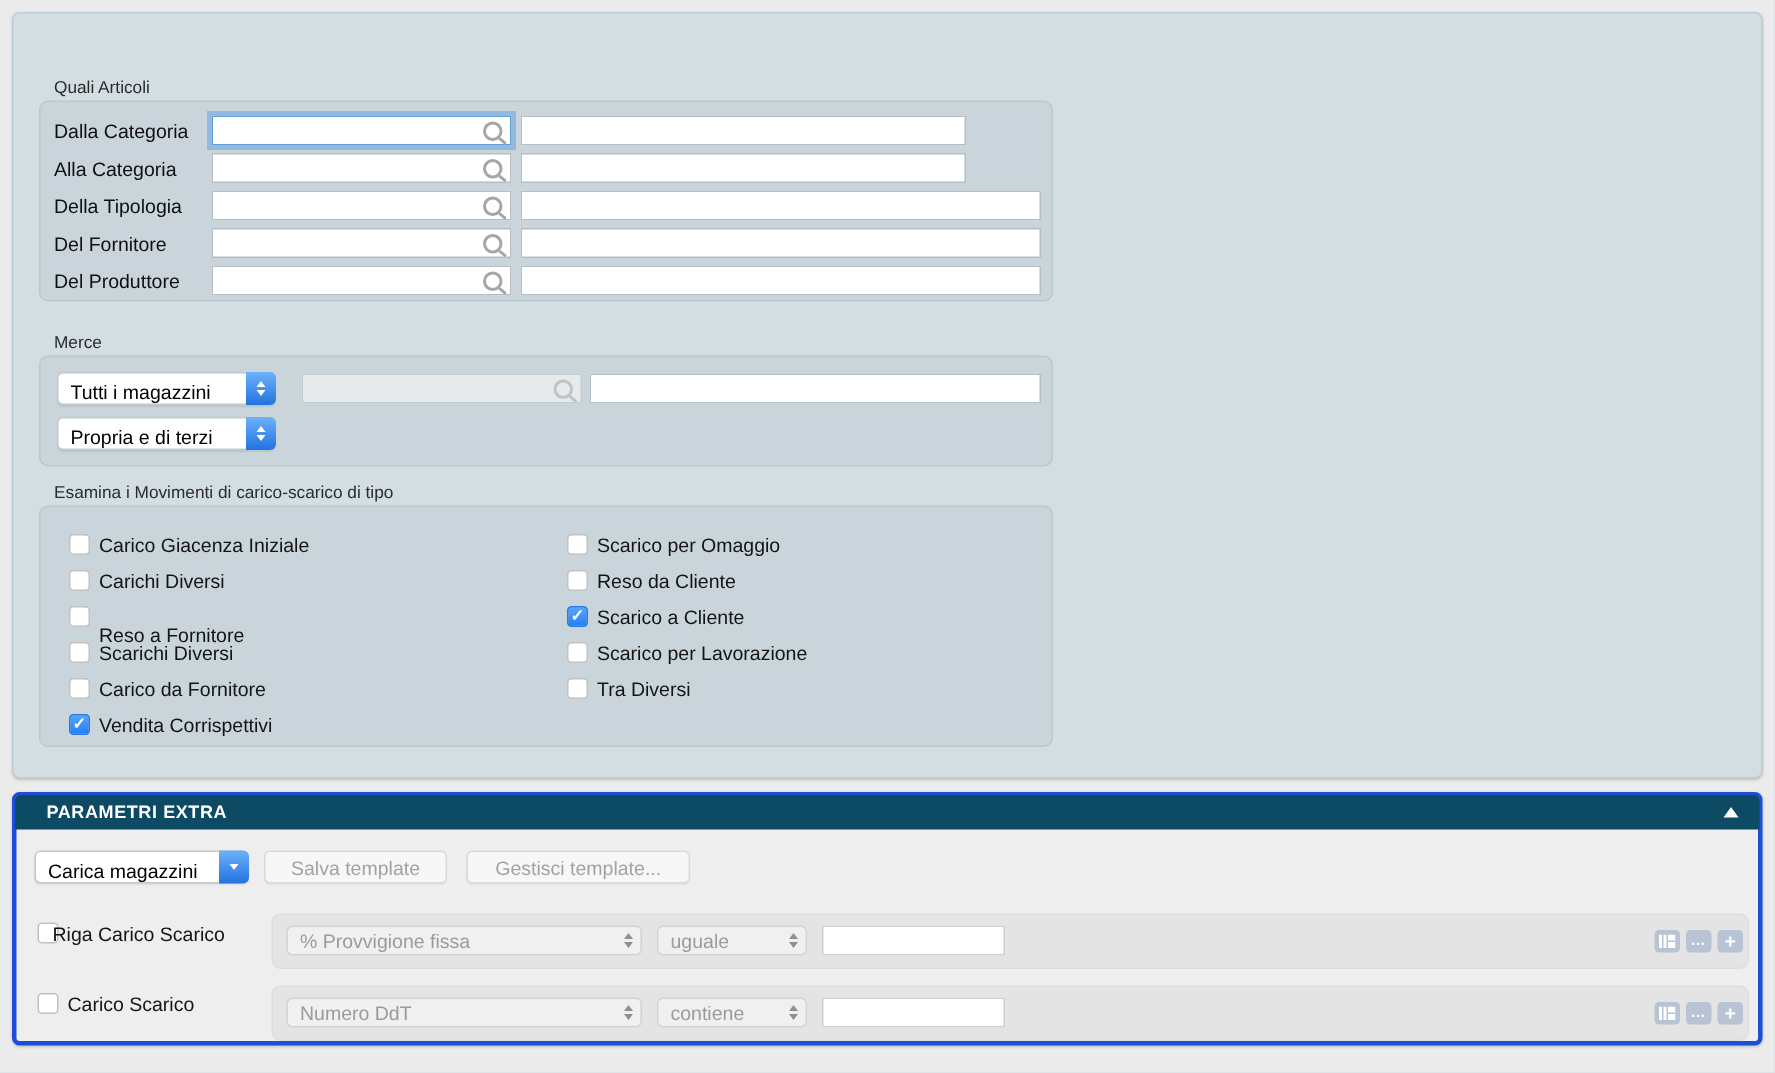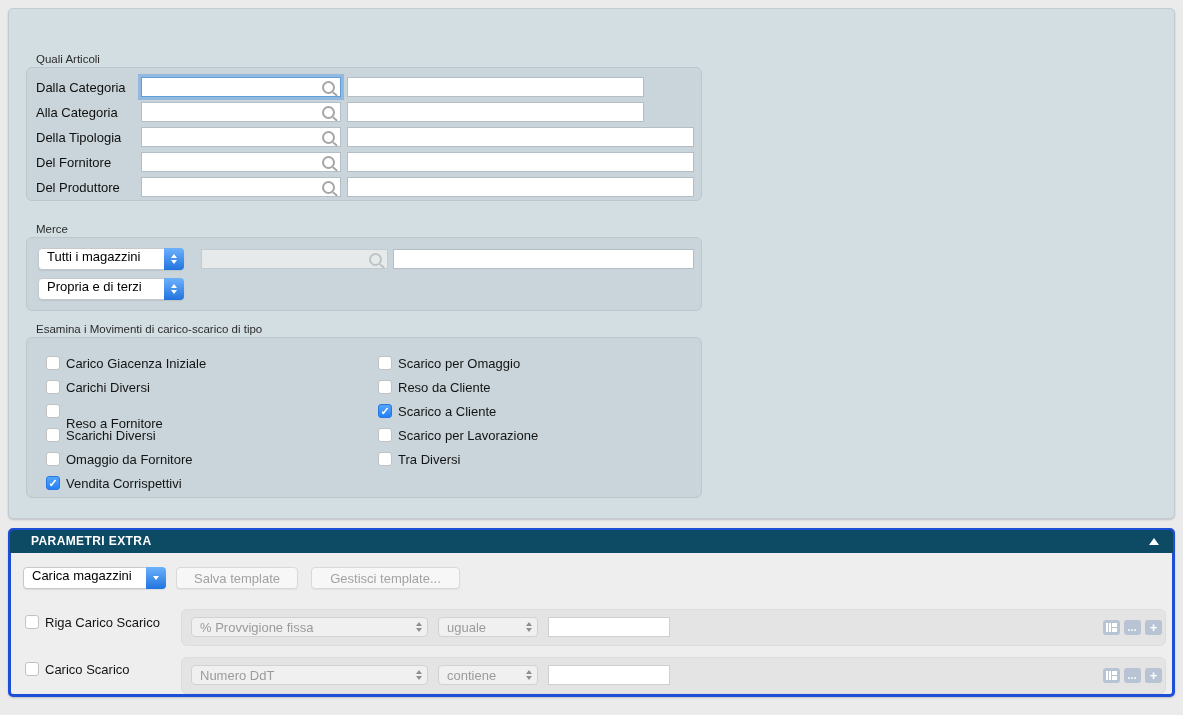--- a/index.html
+++ b/index.html
@@ -34,21 +34,21 @@
   .sfield{padding-right:22px;}
   .focused{border-color:#5e9ed6;box-shadow:0 0 0 3px rgba(120,170,225,.65);}
   .disabled-field{background:#e7eaea;border-color:#c2cccf;}
   .mag{position:absolute;width:9px;height:9px;border:2px solid #a6a6a6;border-radius:50%;}
   .mag::after{content:"";position:absolute;width:6px;height:2px;background:#a6a6a6;border-radius:1px;transform:rotate(40deg);right:-5px;bottom:-3px;}
   .mag.dim{border-color:#bcc4c6;}
   .mag.dim::after{background:#bcc4c6;}
   .mac-select{
     position:absolute;background:#fff;border:1px solid #c3c9cc;border-radius:4px;
     font-size:13px;color:#000;box-sizing:border-box;cursor:default;
-    padding-left:8px;display:flex;align-items:flex-start;box-shadow:0 1px 1px rgba(0,0,0,.08);
+    padding-left:8px;display:flex;align-items:flex-end;box-shadow:0 1px 1px rgba(0,0,0,.08);
   }
   .mac-select .cap{
     position:absolute;right:-1px;top:-1px;bottom:-1px;width:20px;border-radius:0 4px 4px 0;
     background:linear-gradient(#6db1fb,#2173de);display:flex;flex-direction:column;justify-content:center;align-items:center;
   }
   .chev-up{width:0;height:0;border-left:3.5px solid transparent;border-right:3.5px solid transparent;border-bottom:4px solid #fff;margin-bottom:2px;}
   .chev-down{width:0;height:0;border-left:3.5px solid transparent;border-right:3.5px solid transparent;border-top:4px solid #fff;}
   .gray-select{
     position:absolute;background:#f0f0f0;border:1px solid #d2d2d2;border-radius:4px;
     font-size:13px;color:#9b9b9b;box-sizing:border-box;cursor:default;
@@ -144,21 +144,21 @@
   <span class="checkbox" style="left:37px;top:371px;"></span>
   <span class="cb-label" style="left:57px;top:371px;">Carichi Diversi</span>
 
   <span class="checkbox" style="left:37px;top:395px;"></span>
   <span class="cb-label" style="left:57px;top:395px;margin-top:12px;">Reso a Fornitore</span>
 
   <span class="checkbox" style="left:37px;top:419px;"></span>
   <span class="cb-label" style="left:57px;top:419px;">Scarichi Diversi</span>
 
   <span class="checkbox" style="left:37px;top:443px;"></span>
-  <span class="cb-label" style="left:57px;top:443px;">Omaggio da Fornitore</span>
+  <span class="cb-label" style="left:57px;top:443px;">Carico da Fornitore</span>
 
   <span class="checkbox checked" style="left:37px;top:467px;"><span>✓</span></span>
   <span class="cb-label" style="left:57px;top:467px;">Vendita Corrispettivi</span>
 
   <span class="checkbox" style="left:369px;top:347px;"></span>
   <span class="cb-label" style="left:389px;top:347px;">Scarico per Omaggio</span>
 
   <span class="checkbox" style="left:369px;top:371px;"></span>
   <span class="cb-label" style="left:389px;top:371px;">Reso da Cliente</span>
 
@@ -181,21 +181,21 @@
   <div class="mac-select" style="left:12px;top:36px;width:143px;height:22px;">
     <span>Carica magazzini</span>
     <span class="cap">
         <span class="chev-down"></span>
       </span>
   </div>
   <div class="btn" style="left:165px;top:36px;width:122px;height:22px;">Salva template</div>
   <div class="btn" style="left:300px;top:36px;width:149px;height:22px;">Gestisci template...</div>
 
   <span class="checkbox" style="left:14px;top:84px;"></span>
-  <span class="cb-label" style="left:34px;top:84px;">Riga Carico Scarico</span>
+  <span class="cb-label" style="left:24px;top:84px;">Riga Carico Scarico</span>
 
   <div class="cond-row" style="left:170px;top:78px;width:985px;height:37px;"></div>
   <div class="gray-select" style="left:180px;top:86px;width:237px;height:20px;">
     <span>% Provvigione fissa</span>
     <span class="gcap">
         <span class="chev-up" style="margin-bottom:2px;"></span>
         <span class="chev-down"></span>
       </span>
   </div>
   <div class="gray-select" style="left:427px;top:86px;width:100px;height:20px;">

